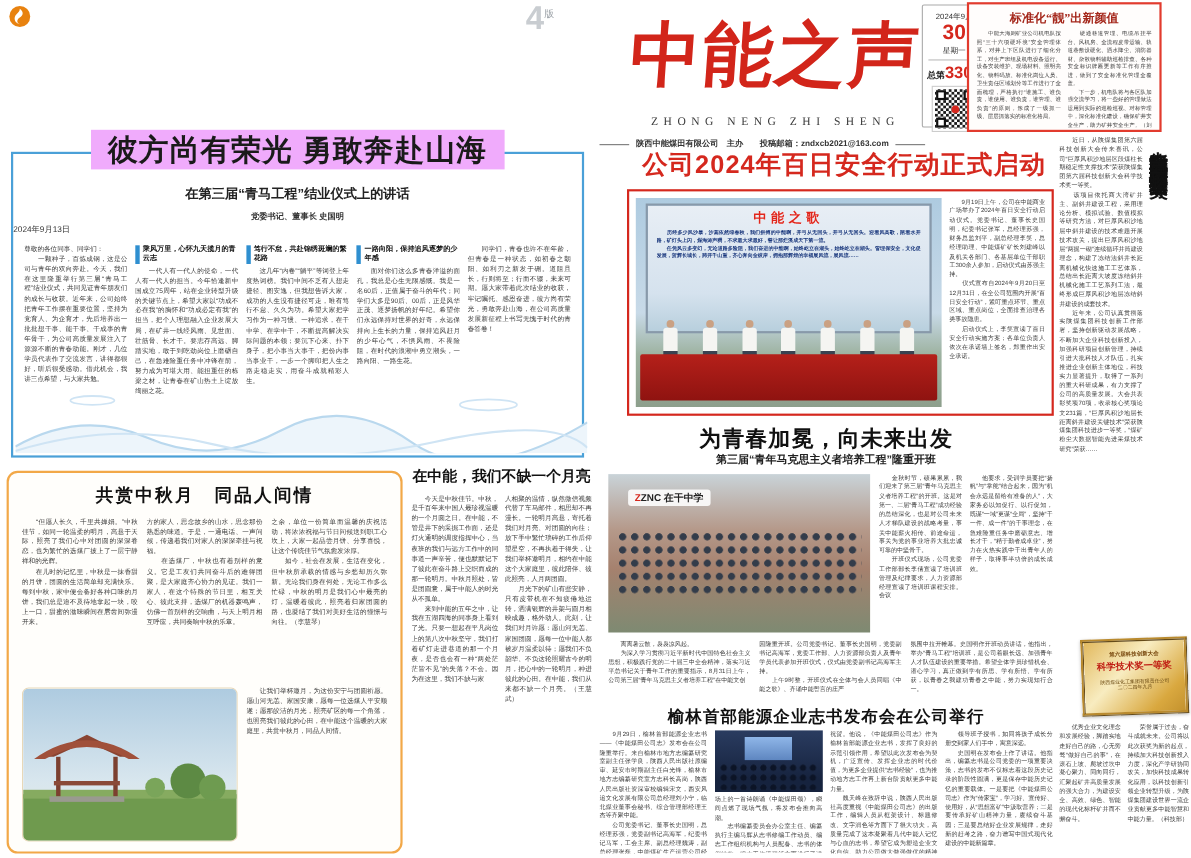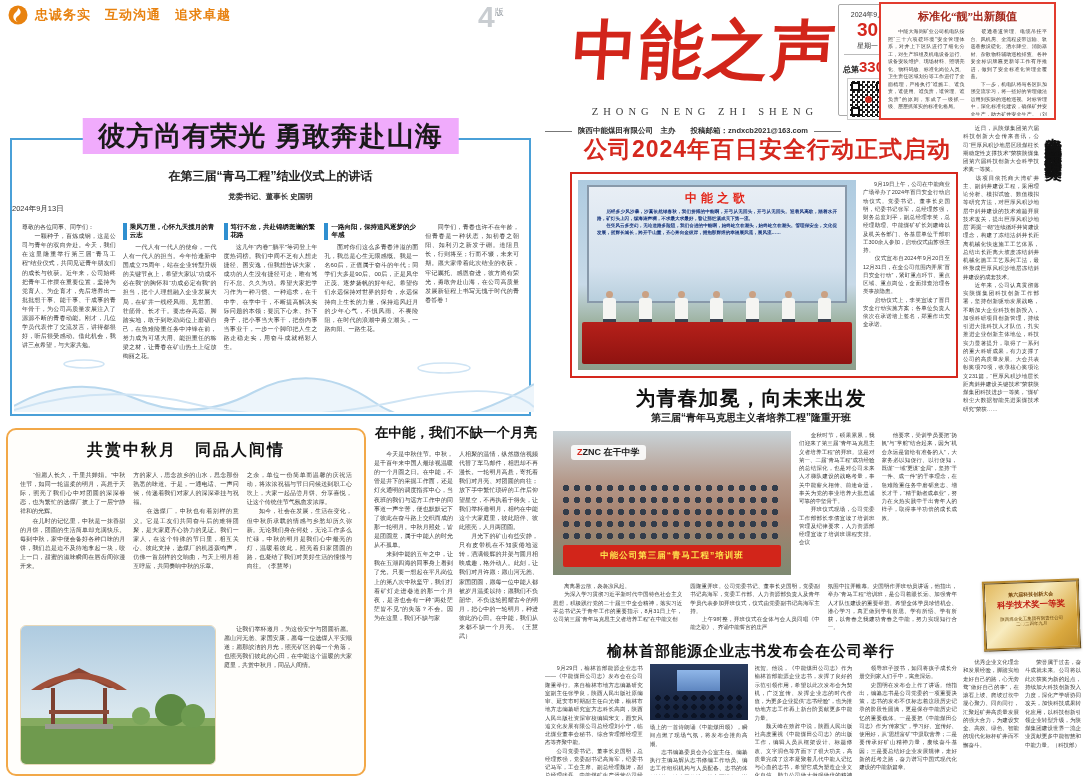--- a/index.html
+++ b/index.html
@@ -119,21 +119,20 @@
 </head>
 <body>
 
 <div class="paper">
 
   <div class="lp-header">
     <svg class="logo" viewBox="0 0 20 20">
       <circle cx="10" cy="10" r="9.5" fill="#e8820f"></circle>
       <path d="M10 3 C14 6 13 9 10 11 C7 13 7 16 10 17 C5 16 4 11 7 8 C9 6 10 5 10 3 Z" fill="#ffffff"></path>
     </svg>
-    <span class="slogan">忠诚务实　互动沟通　追求卓越</span>
   </div>
   <div class="pageno">
     <span class="num">4</span>
     <span class="suf">版</span>
   </div>
 
   <article class="main-box">
     <div class="main-headline">彼方尚有荣光 勇敢奔赴山海</div>
     <div class="main-subtitle">在第三届“青马工程”结业仪式上的讲话</div>
     <div class="main-byline">党委书记、董事长 史国明</div>
@@ -271,21 +270,20 @@
 　　仪式宣布自2024年9月20日至12月31日，在全公司范围内开展“百日安全行动”，紧盯重点环节、重点区域、重点岗位，全面排查治理各类事故隐患。
 　　启动仪式上，李笑宣读了百日安全行动实施方案；各单位负责人依次在承诺墙上签名，郑重作出安全承诺。</div>
   </div>
 
   <div class="youth-headline">为青春加冕，向未来出发</div>
   <div class="youth-subtitle">第三届“青年马克思主义者培养工程”隆重开班</div>
   <div class="youth-row1">
     <div class="group-photo">
       <div class="zne-sign"><em>Z</em><span>ZNC 在干中学</span></div>
       <div class="crowd"></div>
-      <div class="youth-banner">中能公司第三届“青马工程”培训班</div>
     </div>
     <div class="cols">
       <div class="body-col-s">　　金秋时节，硕果累累，我们迎来了第三届“青年马克思主义者培养工程”的开班。这是对第一、二届“青马工程”成功经验的总结深化，也是对公司未来人才梯队建设的战略考量，事关中能薪火相传、前途命运，事关为党的事业培养大批忠诚可靠的中坚骨干。
 　　开班仪式现场，公司党委工作部部长李倩宣读了培训班管理及纪律要求，人力资源部经理宣读了培训班课程安排。会议</div>
       <div class="body-col-s">　　他要求，受训学员要把“扬帆”与“掌舵”结合起来，因为“机会永远是留给有准备的人”，大家务必以知促行、以行促知，既谋“一域”更谋“全局”，坚持“干一件、成一件”的干事理念，在急难险重任务中磨砺意志、增长才干，“精于勤者成卓业”，努力在火热实践中干出青年人的样子，取得事半功倍的成长成效。</div>
     </div>
   </div>
   <div class="youth-row2">
     <div class="body-col-s">　　离离暑云散，袅袅凉风起。
 　　为深入学习贯彻习近平新时代中国特色社会主义思想，积极践行党的二十届三中全会精神，落实习近平总书记关于青年工作的重要指示，8月31日上午，公司第三届“青年马克思主义者培养工程”在中能文创</div>

